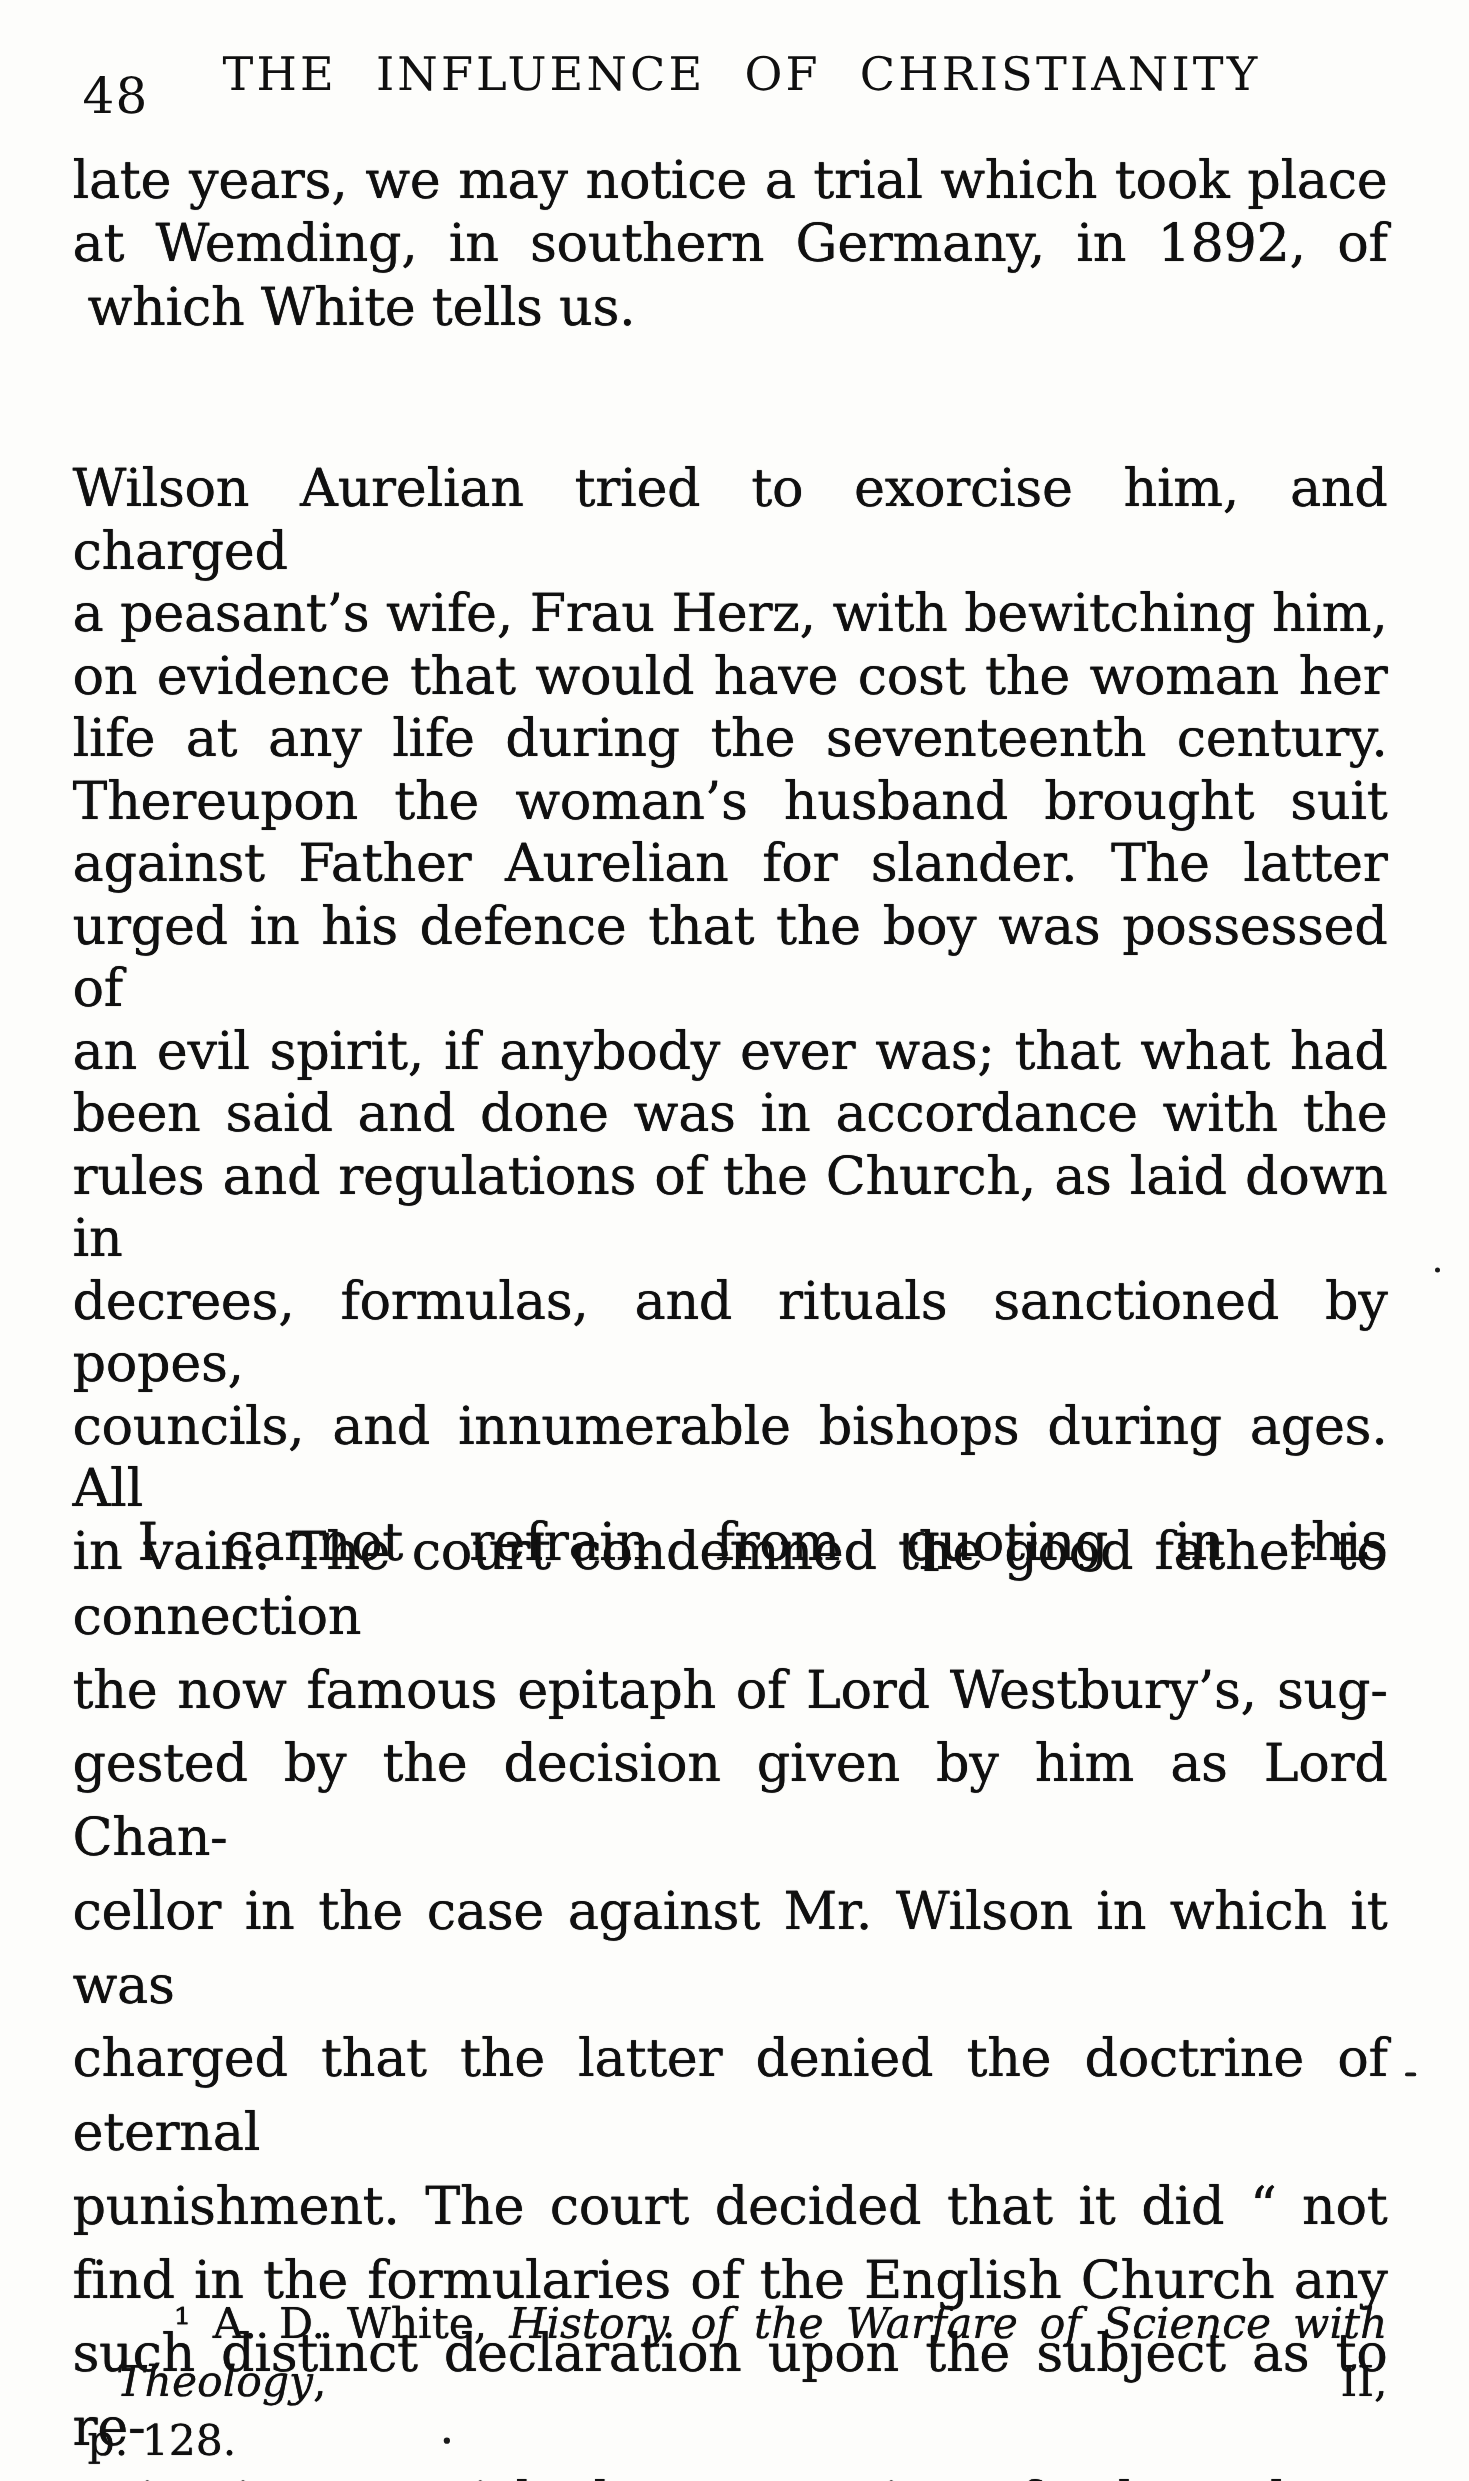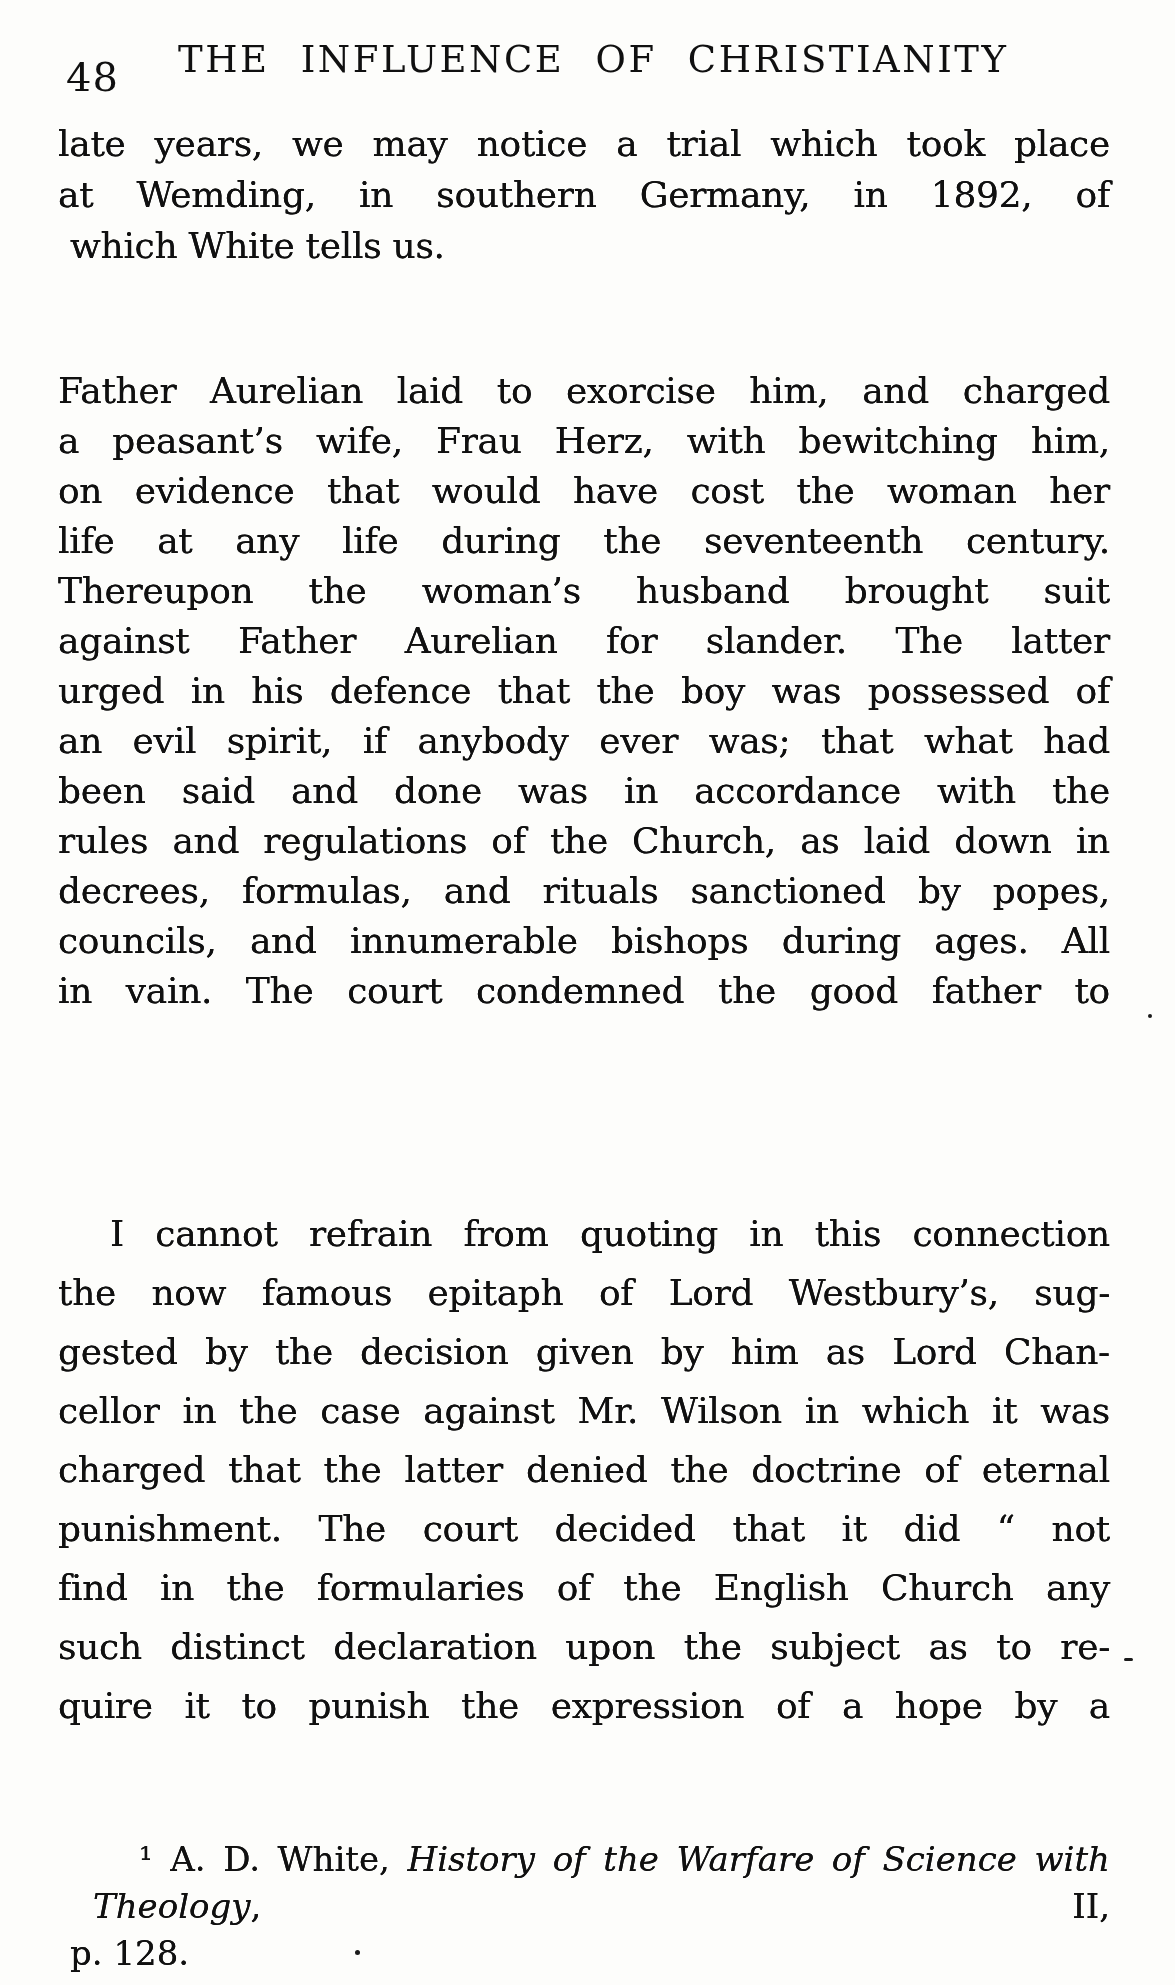--- a/index.html
+++ b/index.html
@@ -8,21 +8,21 @@
     background:#fdfdfb;
     position:relative;
     font-family:"DejaVu Serif","Liberation Serif",serif;
     color:#101010;
     overflow:hidden;
   }
   .page{position:absolute;inset:0;}
   .running-head{position:absolute;top:34px;left:58px;width:1052px;height:50px;}
   .page-number{position:absolute;left:8px;top:20px;font-size:40px;letter-spacing:1px;}
   .running-title{position:absolute;left:120px;top:4px;font-size:37px;letter-spacing:2.5px;word-spacing:17px;white-space:nowrap;}
-  .text{position:absolute;left:58px;width:1052px;font-size:36px;letter-spacing:-0.3px;text-shadow:0 0 0.6px currentColor;}
+  .text{position:absolute;left:58px;width:1052px;font-size:42px;letter-spacing:-0.3px;text-shadow:0 0 0.6px currentColor;}
   .para1{top:118px;line-height:51px;}
   .quote{top:366px;line-height:50px;}
   .para3{top:1204px;line-height:59px;}
   .footnote{top:1836px;line-height:47px;font-size:34px;letter-spacing:0;}
   .line{text-align:justify;text-align-last:justify;}
   .line.flush{text-align:left;text-align-last:left;margin-left:12px;}
   .line.indent{text-indent:52px;}
   .footnote .line.indent{text-indent:46px;margin-left:35px;}
   .speck{position:absolute;background:#1a1a1a;border-radius:50%;}
   .speck.s1{left:1148px;top:1014px;width:4px;height:4px;}
@@ -39,21 +39,21 @@
     <span class="running-title">THE INFLUENCE OF CHRISTIANITY</span>
   </div>
 
   <div class="text para1">
       <div class="line">late years, we may notice a trial which took place</div>
       <div class="line">at Wemding, in southern Germany, in 1892, of</div>
       <div class="line flush">which White tells us.</div>
     </div>
 
   <div class="text quote">
-      <div class="line">Father Aurelian laid to exorcise him, and charged</div>
+      <div class="line">Wilson Aurelian tried to exorcise him, and charged</div>
       <div class="line">a peasant’s wife, Frau Herz, with bewitching him,</div>
       <div class="line">on evidence that would have cost the woman her</div>
       <div class="line">life at any life during the seventeenth century.</div>
       <div class="line">Thereupon the woman’s husband brought suit</div>
       <div class="line">against Father Aurelian for slander. The latter</div>
       <div class="line">urged in his defence that the boy was possessed of</div>
       <div class="line">an evil spirit, if anybody ever was; that what had</div>
       <div class="line">been said and done was in accordance with the</div>
       <div class="line">rules and regulations of the Church, as laid down in</div>
       <div class="line">decrees, formulas, and rituals sanctioned by popes,</div>

